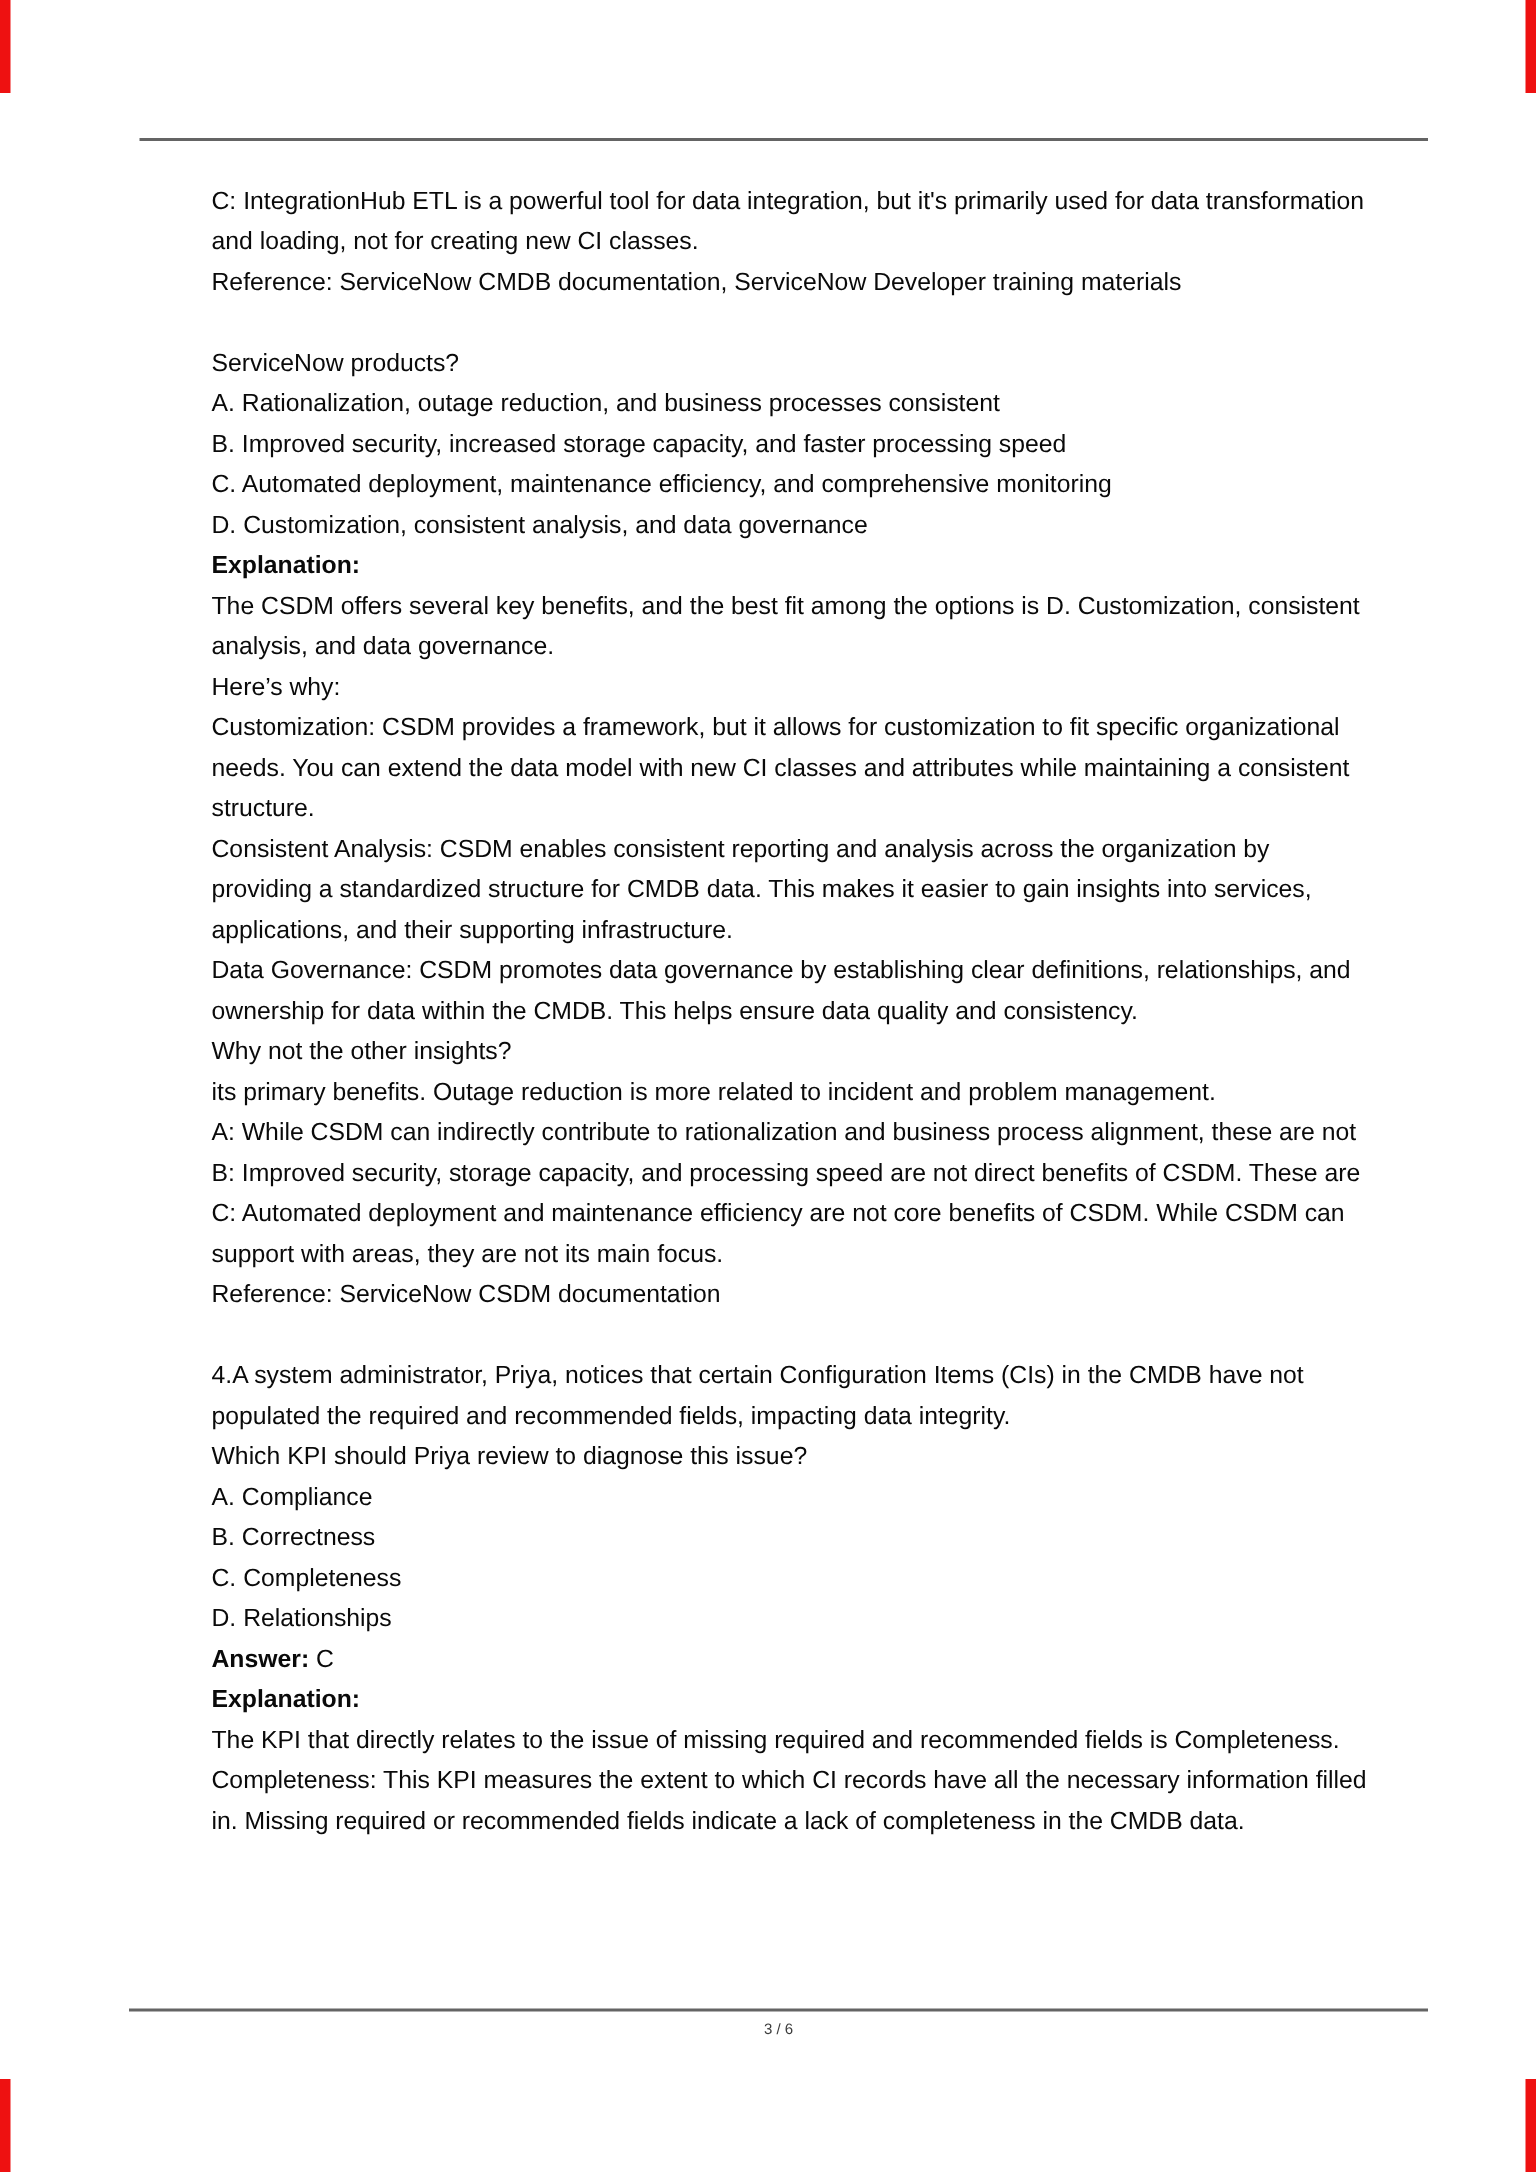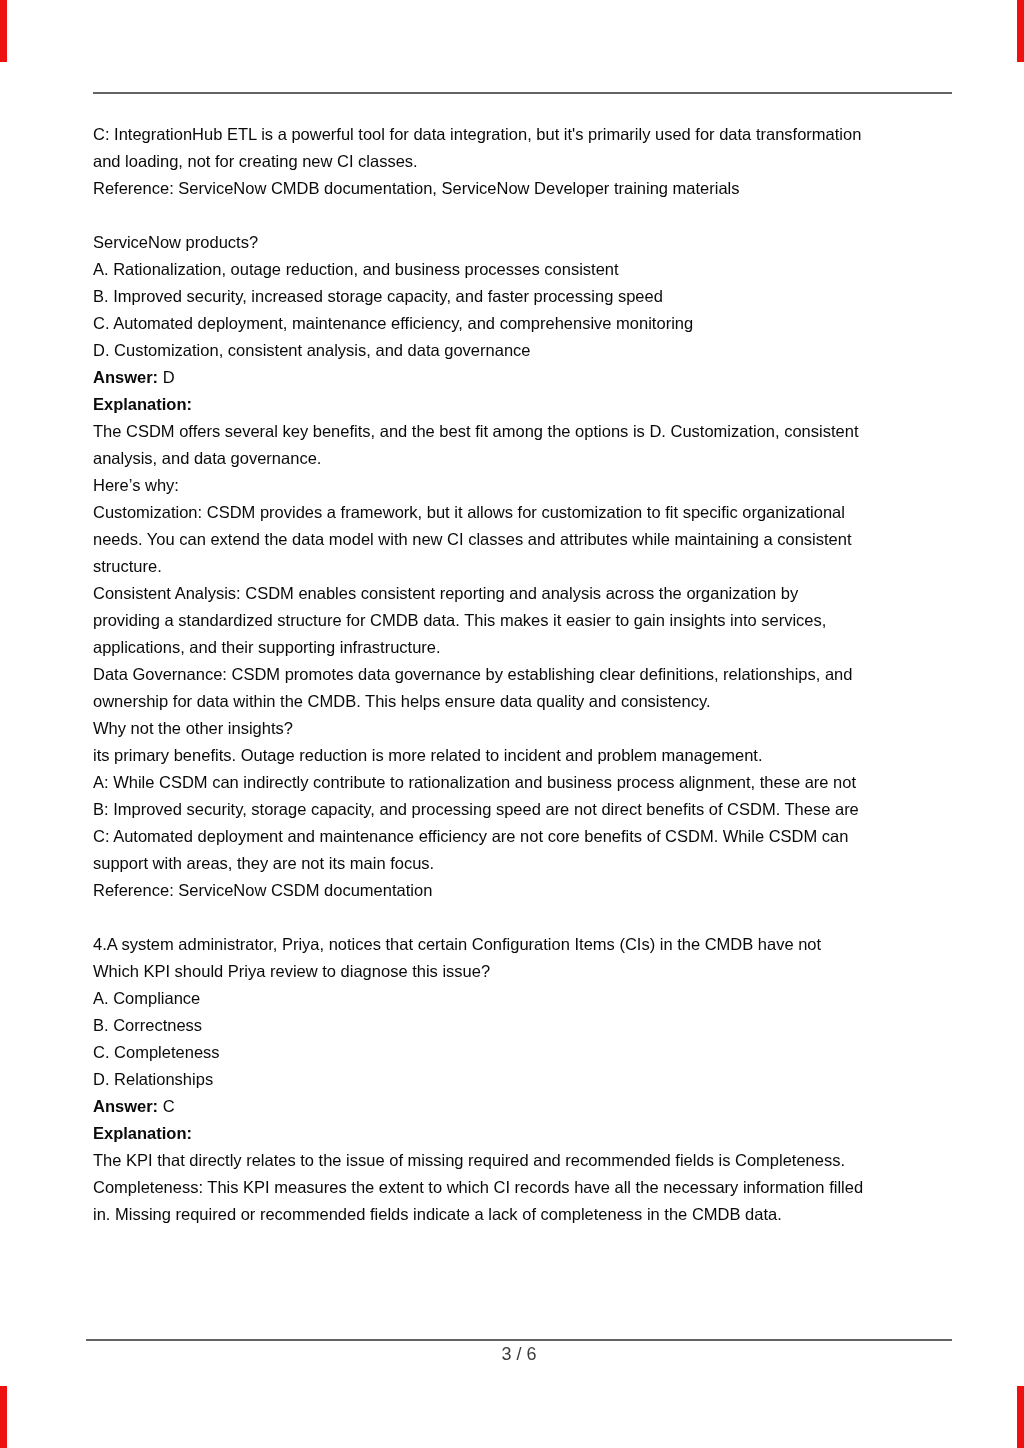--- a/index.html
+++ b/index.html
@@ -41,29 +41,30 @@
     position: absolute;
     left: 93px; top: 121px;
     width: 845px;
   }
   .line {
     height: 27px;
     line-height: 27px;
     font-size: 16.5px;
     color: var(--text-color);
     white-space: nowrap;
+    margin-left: 48px;
   }
   .line .b { font-weight: bold; }
 
   .footer-text {
     position: absolute;
     left: 86px; width: 866px;
     top: 1345px;
     text-align: center;
-    font-size: 18px;
+    font-size: 10px;
     line-height: 18px;
     color: var(--footer-text-color);
   }
 </style>
 </head>
 <body>
 
 <div class="page">
   <div class="edge-marker edge-tl"></div>
   <div class="edge-marker edge-tr"></div>
@@ -75,21 +76,20 @@
   <div id="doc-body">
       <div class="line"><span>C: IntegrationHub ETL is a powerful tool for data integration, but it's primarily used for data transformation</span></div>
       <div class="line"><span>and loading, not for creating new CI classes.</span></div>
       <div class="line"><span>Reference: ServiceNow CMDB documentation, ServiceNow Developer training materials</span></div>
       <div class="line"></div>
       <div class="line"><span>ServiceNow products?</span></div>
       <div class="line"><span>A. Rationalization, outage reduction, and business processes consistent</span></div>
       <div class="line"><span>B. Improved security, increased storage capacity, and faster processing speed</span></div>
       <div class="line"><span>C. Automated deployment, maintenance efficiency, and comprehensive monitoring</span></div>
       <div class="line"><span>D. Customization, consistent analysis, and data governance</span></div>
-      <div class="line"><span class="b">Answer:</span><span> D</span></div>
       <div class="line"><span class="b">Explanation:</span></div>
       <div class="line"><span>The CSDM offers several key benefits, and the best fit among the options is D. Customization, consistent</span></div>
       <div class="line"><span>analysis, and data governance.</span></div>
       <div class="line"><span>Here’s why:</span></div>
       <div class="line"><span>Customization: CSDM provides a framework, but it allows for customization to fit specific organizational</span></div>
       <div class="line"><span>needs. You can extend the data model with new CI classes and attributes while maintaining a consistent</span></div>
       <div class="line"><span>structure.</span></div>
       <div class="line"><span>Consistent Analysis: CSDM enables consistent reporting and analysis across the organization by</span></div>
       <div class="line"><span>providing a standardized structure for CMDB data. This makes it easier to gain insights into services,</span></div>
       <div class="line"><span>applications, and their supporting infrastructure.</span></div>
@@ -97,20 +97,21 @@
       <div class="line"><span>ownership for data within the CMDB. This helps ensure data quality and consistency.</span></div>
       <div class="line"><span>Why not the other insights?</span></div>
       <div class="line"><span>its primary benefits. Outage reduction is more related to incident and problem management.</span></div>
       <div class="line"><span>A: While CSDM can indirectly contribute to rationalization and business process alignment, these are not</span></div>
       <div class="line"><span>B: Improved security, storage capacity, and processing speed are not direct benefits of CSDM. These are</span></div>
       <div class="line"><span>C: Automated deployment and maintenance efficiency are not core benefits of CSDM. While CSDM can</span></div>
       <div class="line"><span>support with areas, they are not its main focus.</span></div>
       <div class="line"><span>Reference: ServiceNow CSDM documentation</span></div>
       <div class="line"></div>
       <div class="line"><span>4.A system administrator, Priya, notices that certain Configuration Items (CIs) in the CMDB have not</span></div>
+      <div class="line"><span>populated the required and recommended fields, impacting data integrity.</span></div>
       <div class="line"><span>Which KPI should Priya review to diagnose this issue?</span></div>
       <div class="line"><span>A. Compliance</span></div>
       <div class="line"><span>B. Correctness</span></div>
       <div class="line"><span>C. Completeness</span></div>
       <div class="line"><span>D. Relationships</span></div>
       <div class="line"><span class="b">Answer:</span><span> C</span></div>
       <div class="line"><span class="b">Explanation:</span></div>
       <div class="line"><span>The KPI that directly relates to the issue of missing required and recommended fields is Completeness.</span></div>
       <div class="line"><span>Completeness: This KPI measures the extent to which CI records have all the necessary information filled</span></div>
       <div class="line"><span>in. Missing required or recommended fields indicate a lack of completeness in the CMDB data.</span></div>

